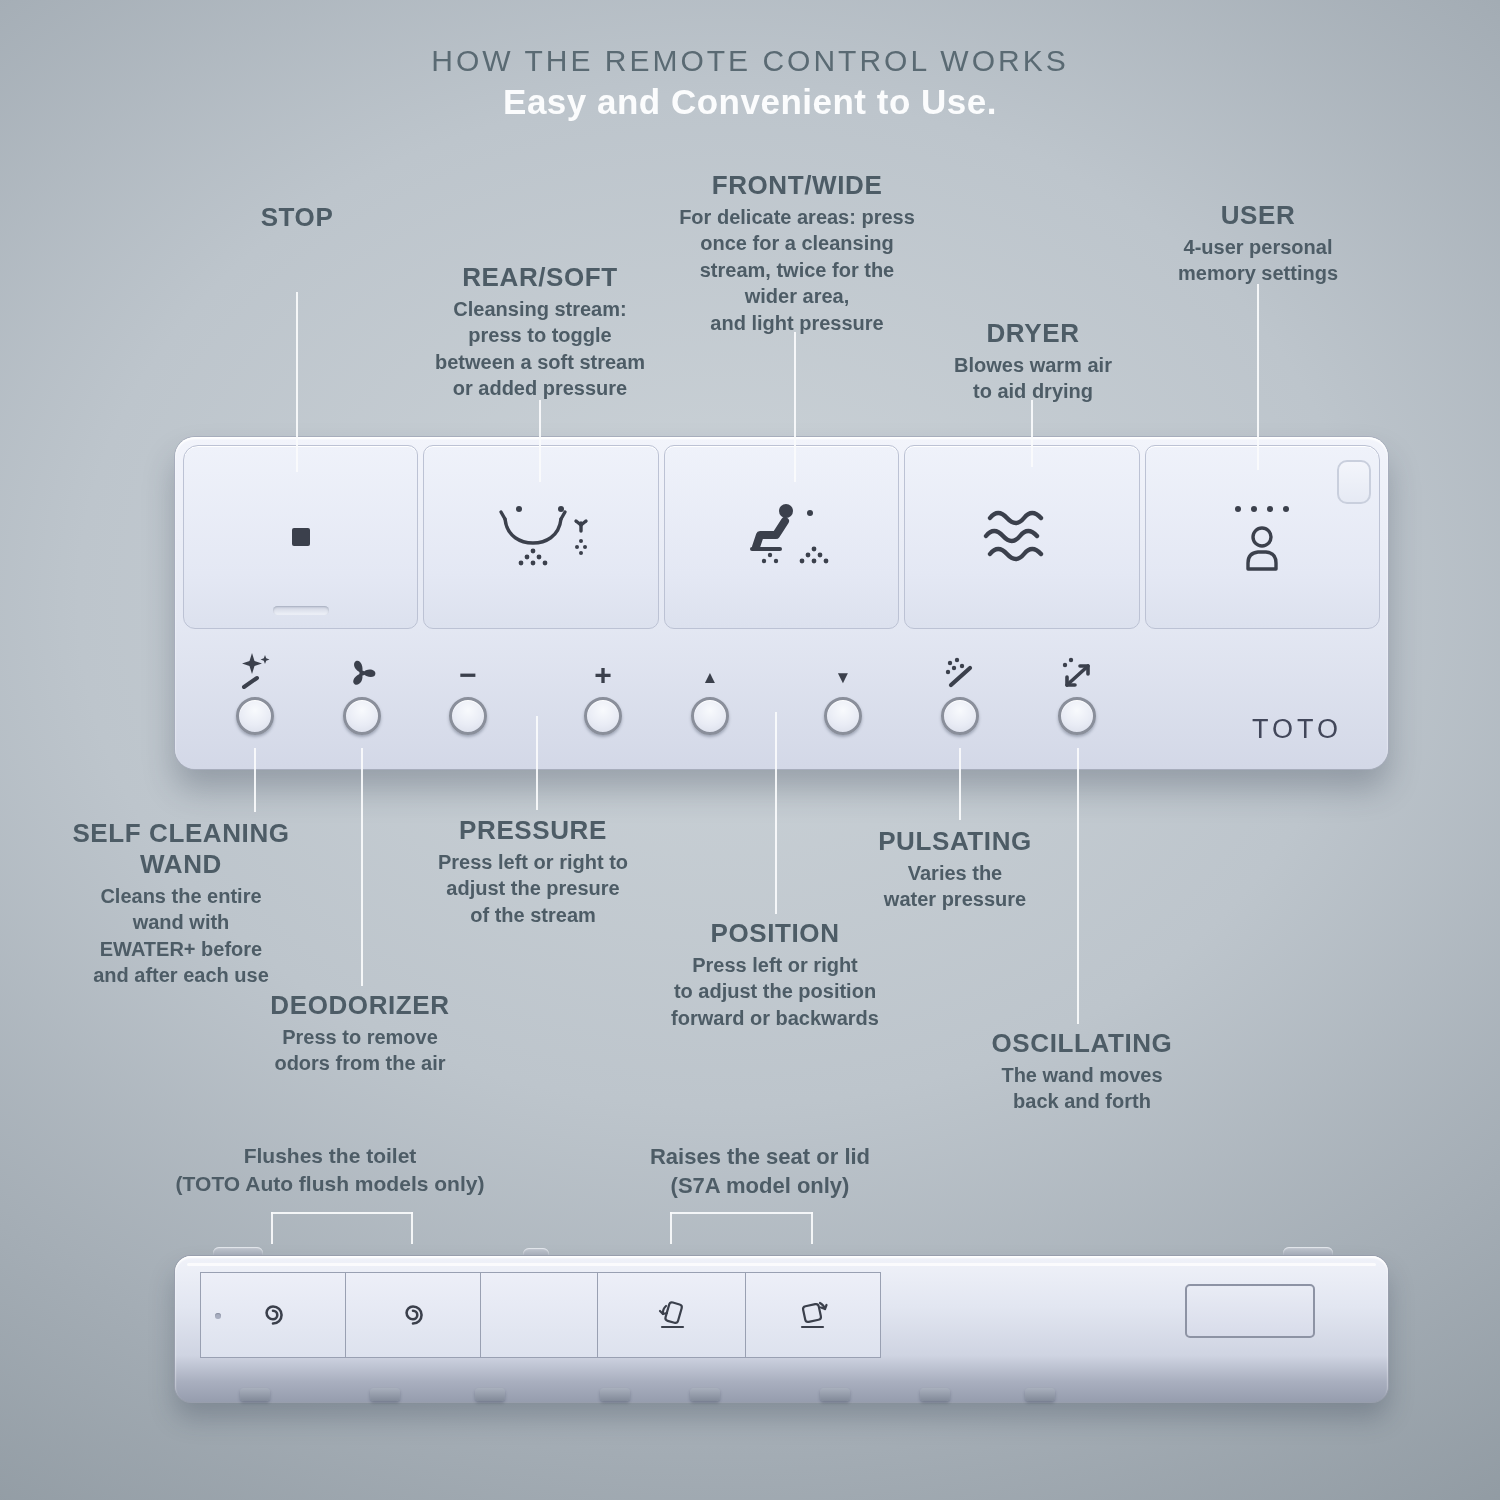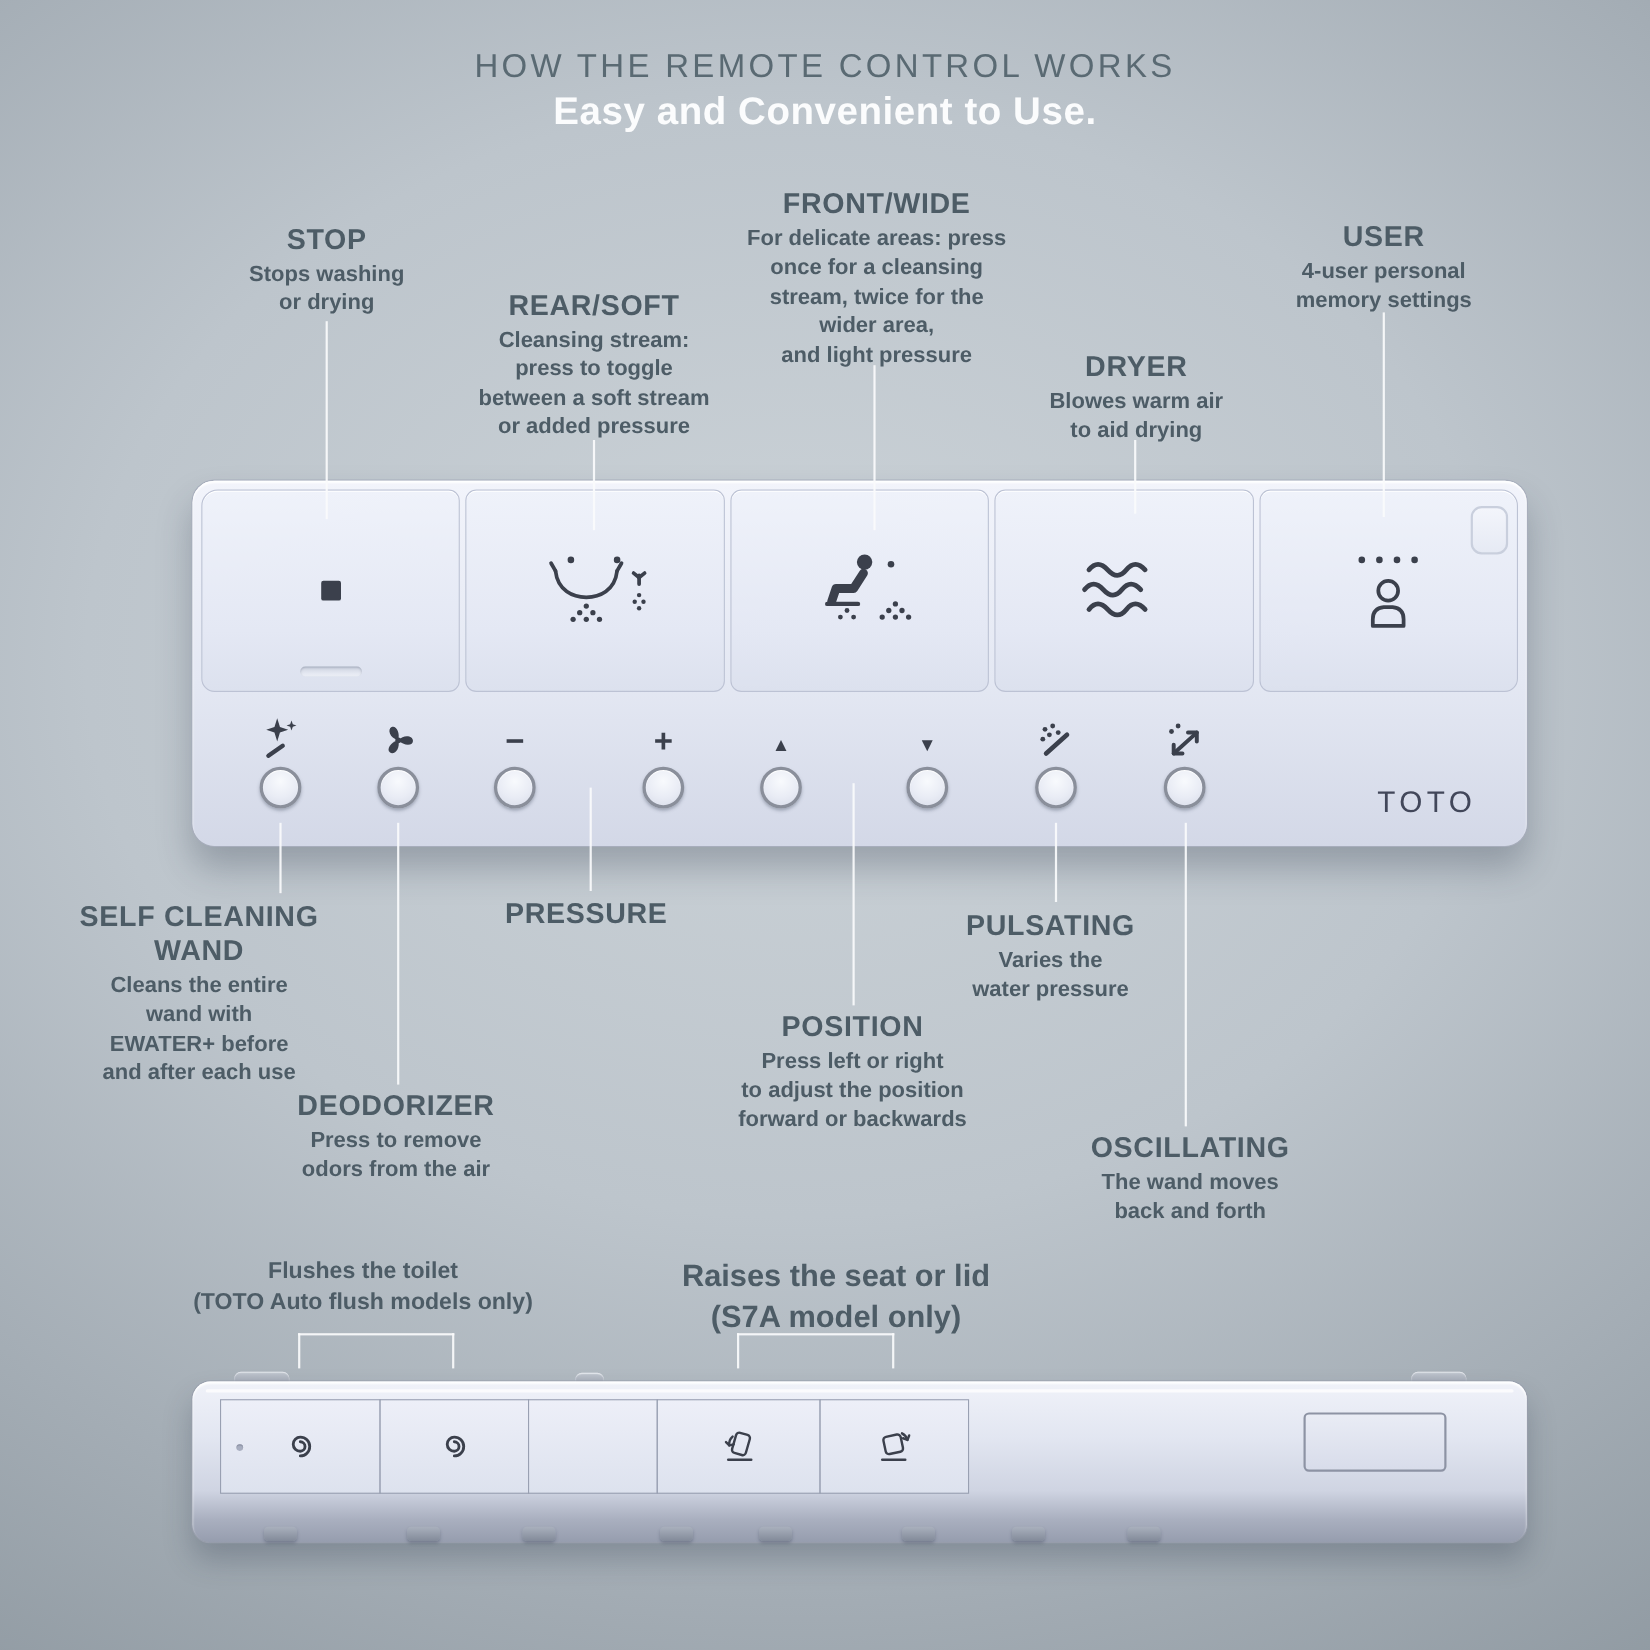--- a/index.html
+++ b/index.html
@@ -58,22 +58,20 @@
 </head>
 <body>
 
 <div id="canvas">
 
   <div class="hdr-title">HOW THE REMOTE CONTROL WORKS</div>
   <div class="hdr-sub">Easy and Convenient to Use.</div>
 
   <div class="callout" style="left:187px;top:202px;width:220px">
     <div class="c-title">STOP</div>
-    <div class="c-body">Stops washing
-or drying</div>
   </div>
   <div class="callout" style="left:400px;top:262px;width:280px">
     <div class="c-title">REAR/SOFT</div>
     <div class="c-body">Cleansing stream:
 press to toggle
 between a soft stream
 or added pressure</div>
   </div>
   <div class="callout" style="left:647px;top:170px;width:300px">
     <div class="c-title">FRONT/WIDE</div>
@@ -102,20 +100,23 @@
 EWATER+ before
 and after each use</div>
   </div>
   <div class="callout" style="left:235px;top:990px;width:250px">
     <div class="c-title">DEODORIZER</div>
     <div class="c-body">Press to remove
 odors from the air</div>
   </div>
   <div class="callout" style="left:398px;top:815px;width:270px">
     <div class="c-title">PRESSURE</div>
+    <div class="c-body">Press left or right to
+adjust the presure
+of the stream</div>
   </div>
   <div class="callout" style="left:625px;top:918px;width:300px">
     <div class="c-title">POSITION</div>
     <div class="c-body">Press left or right
 to adjust the position
 forward or backwards</div>
   </div>
   <div class="callout" style="left:835px;top:826px;width:240px">
     <div class="c-title">PULSATING</div>
     <div class="c-body">Varies the
@@ -124,21 +125,21 @@
   <div class="callout" style="left:962px;top:1028px;width:240px">
     <div class="c-title">OSCILLATING</div>
     <div class="c-body">The wand moves
 back and forth</div>
   </div>
   <div class="callout" style="left:150px;top:1142px;width:360px">
     <div class="c-body" style="font-size:21px">Flushes the toilet
 (TOTO Auto flush models only)</div>
   </div>
   <div class="callout" style="left:610px;top:1142px;width:300px">
-    <div class="c-body" style="font-size:28px">Raises the seat or lid
+    <div class="c-body" style="font-size:22px">Raises the seat or lid
 (S7A model only)</div>
   </div>
 
   <div class="leader" style="left:296px;top:292px;height:180px"></div>
   <div class="leader" style="left:539px;top:400px;height:82px"></div>
   <div class="leader" style="left:794px;top:332px;height:150px"></div>
   <div class="leader" style="left:1031px;top:400px;height:67px"></div>
   <div class="leader" style="left:1257px;top:284px;height:186px"></div>
   <div class="leader" style="left:254px;top:748px;height:64px"></div>
   <div class="leader" style="left:361px;top:748px;height:238px"></div>

